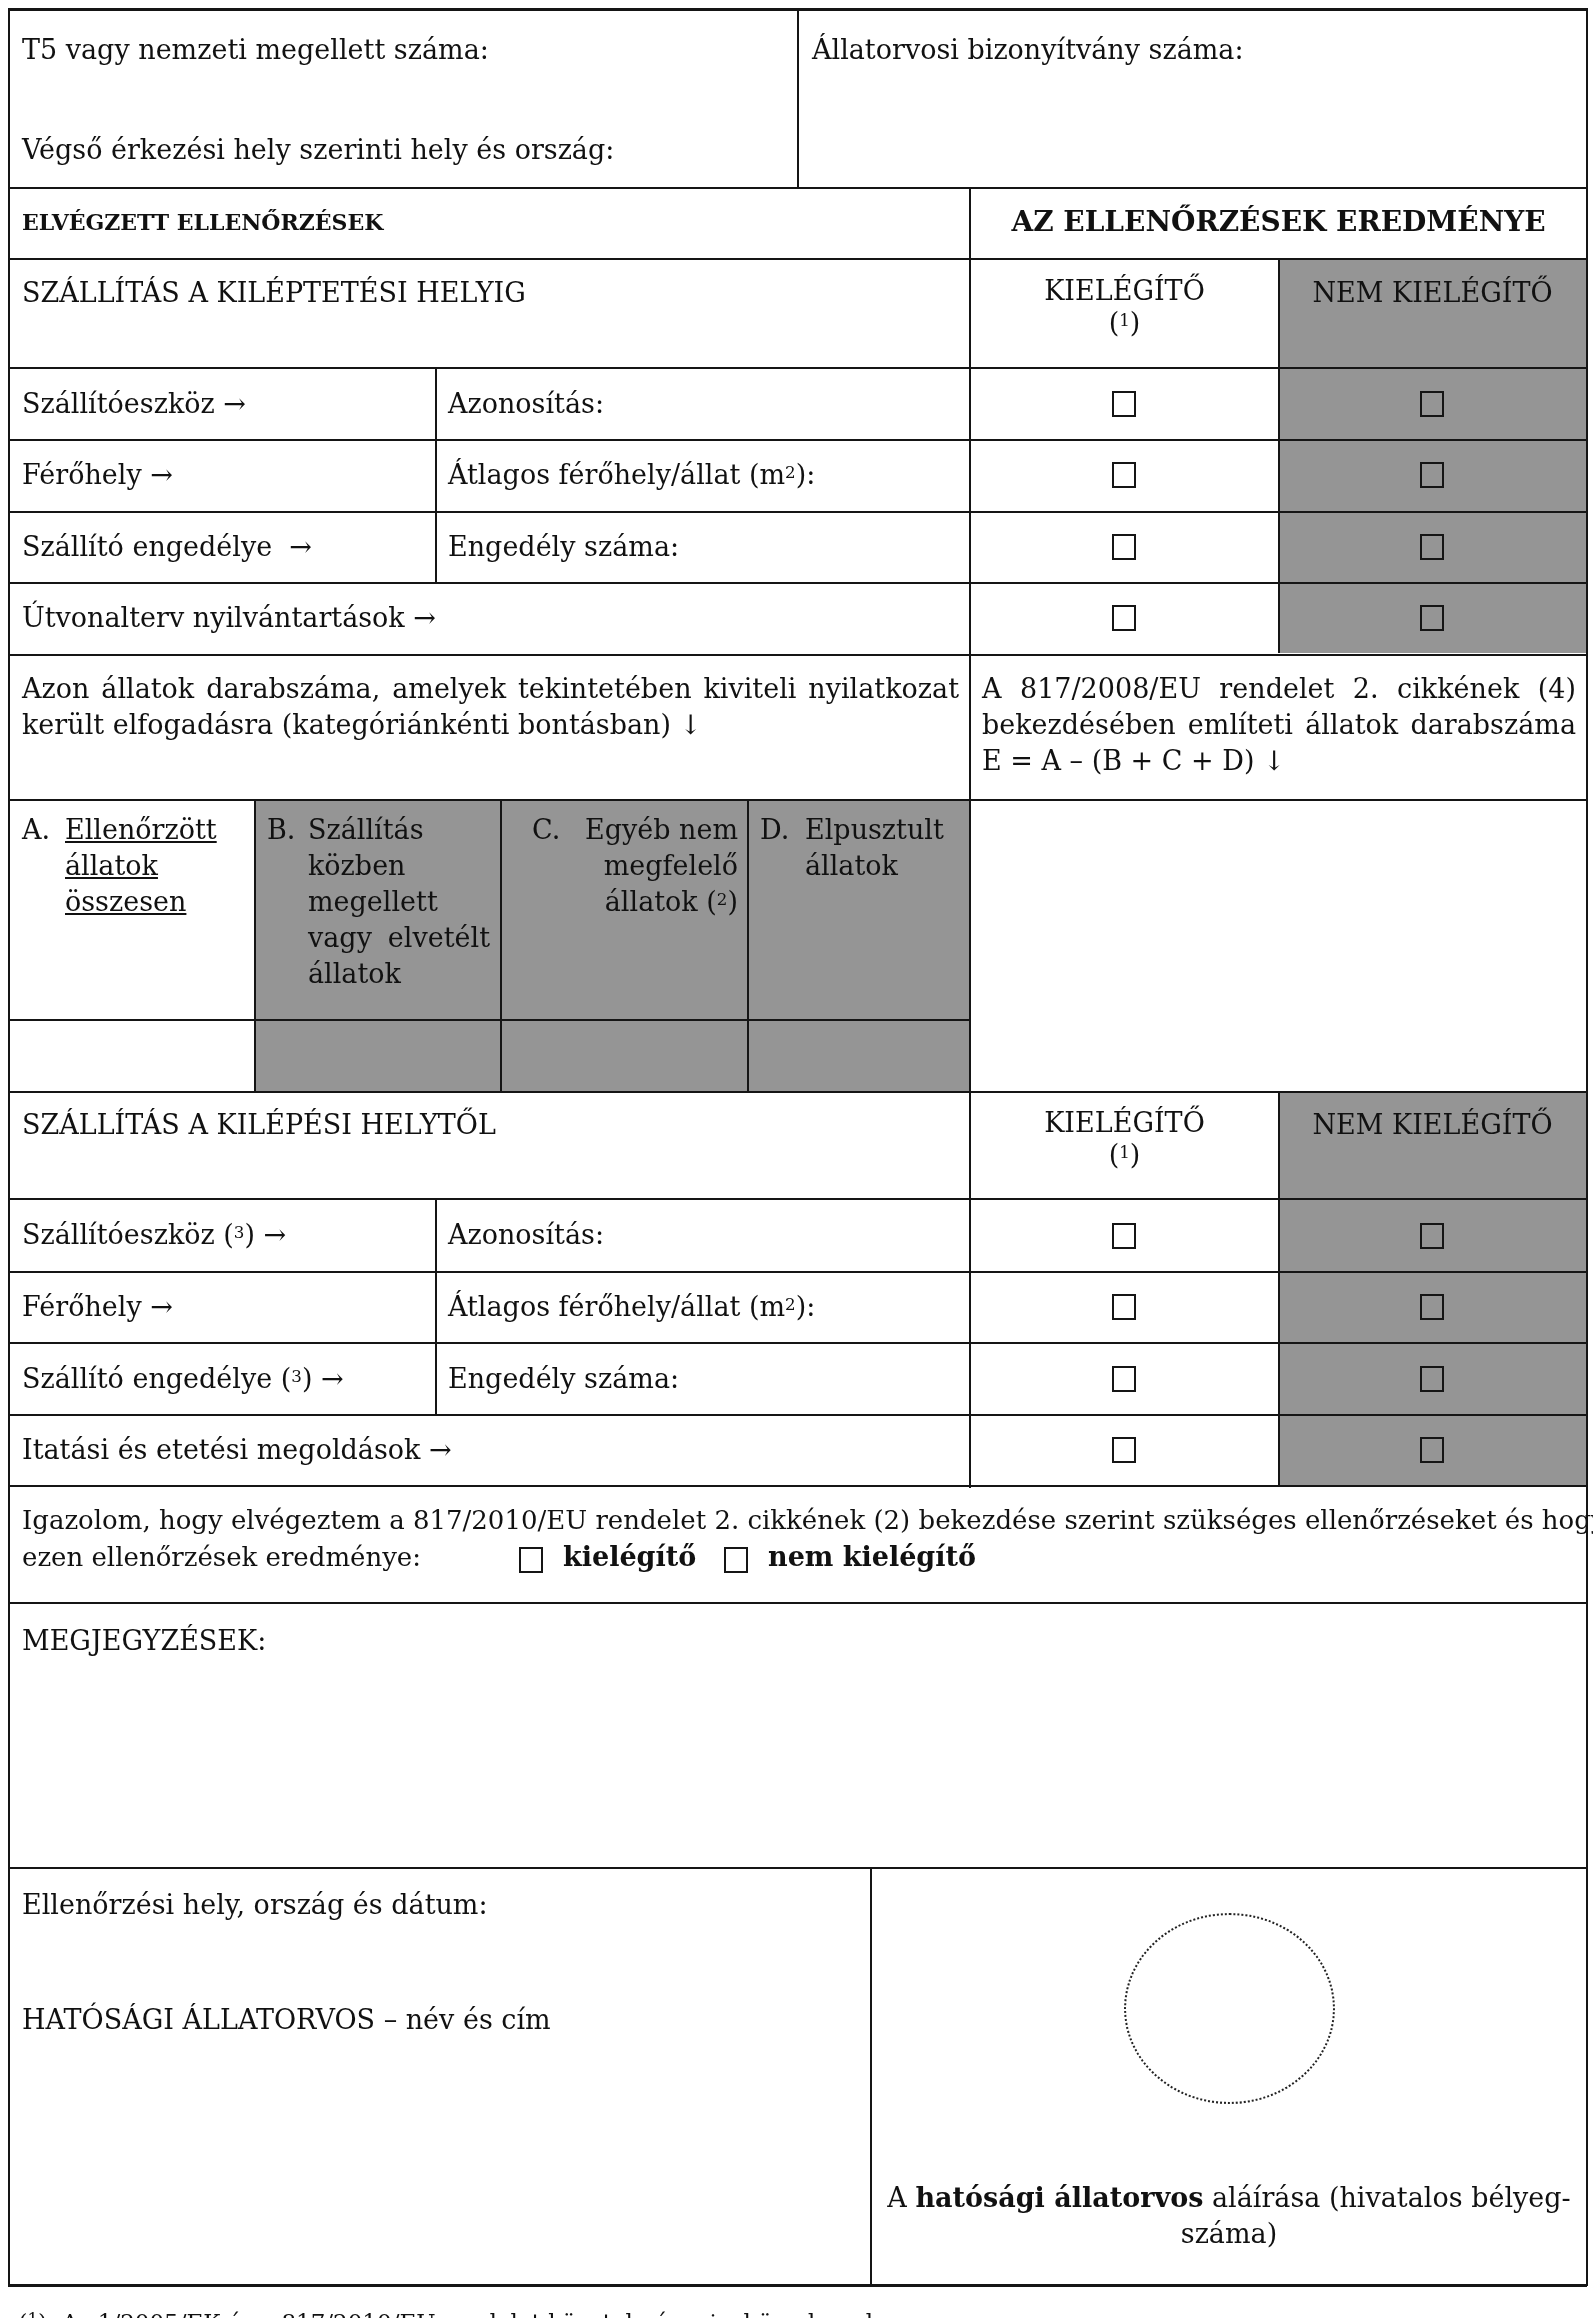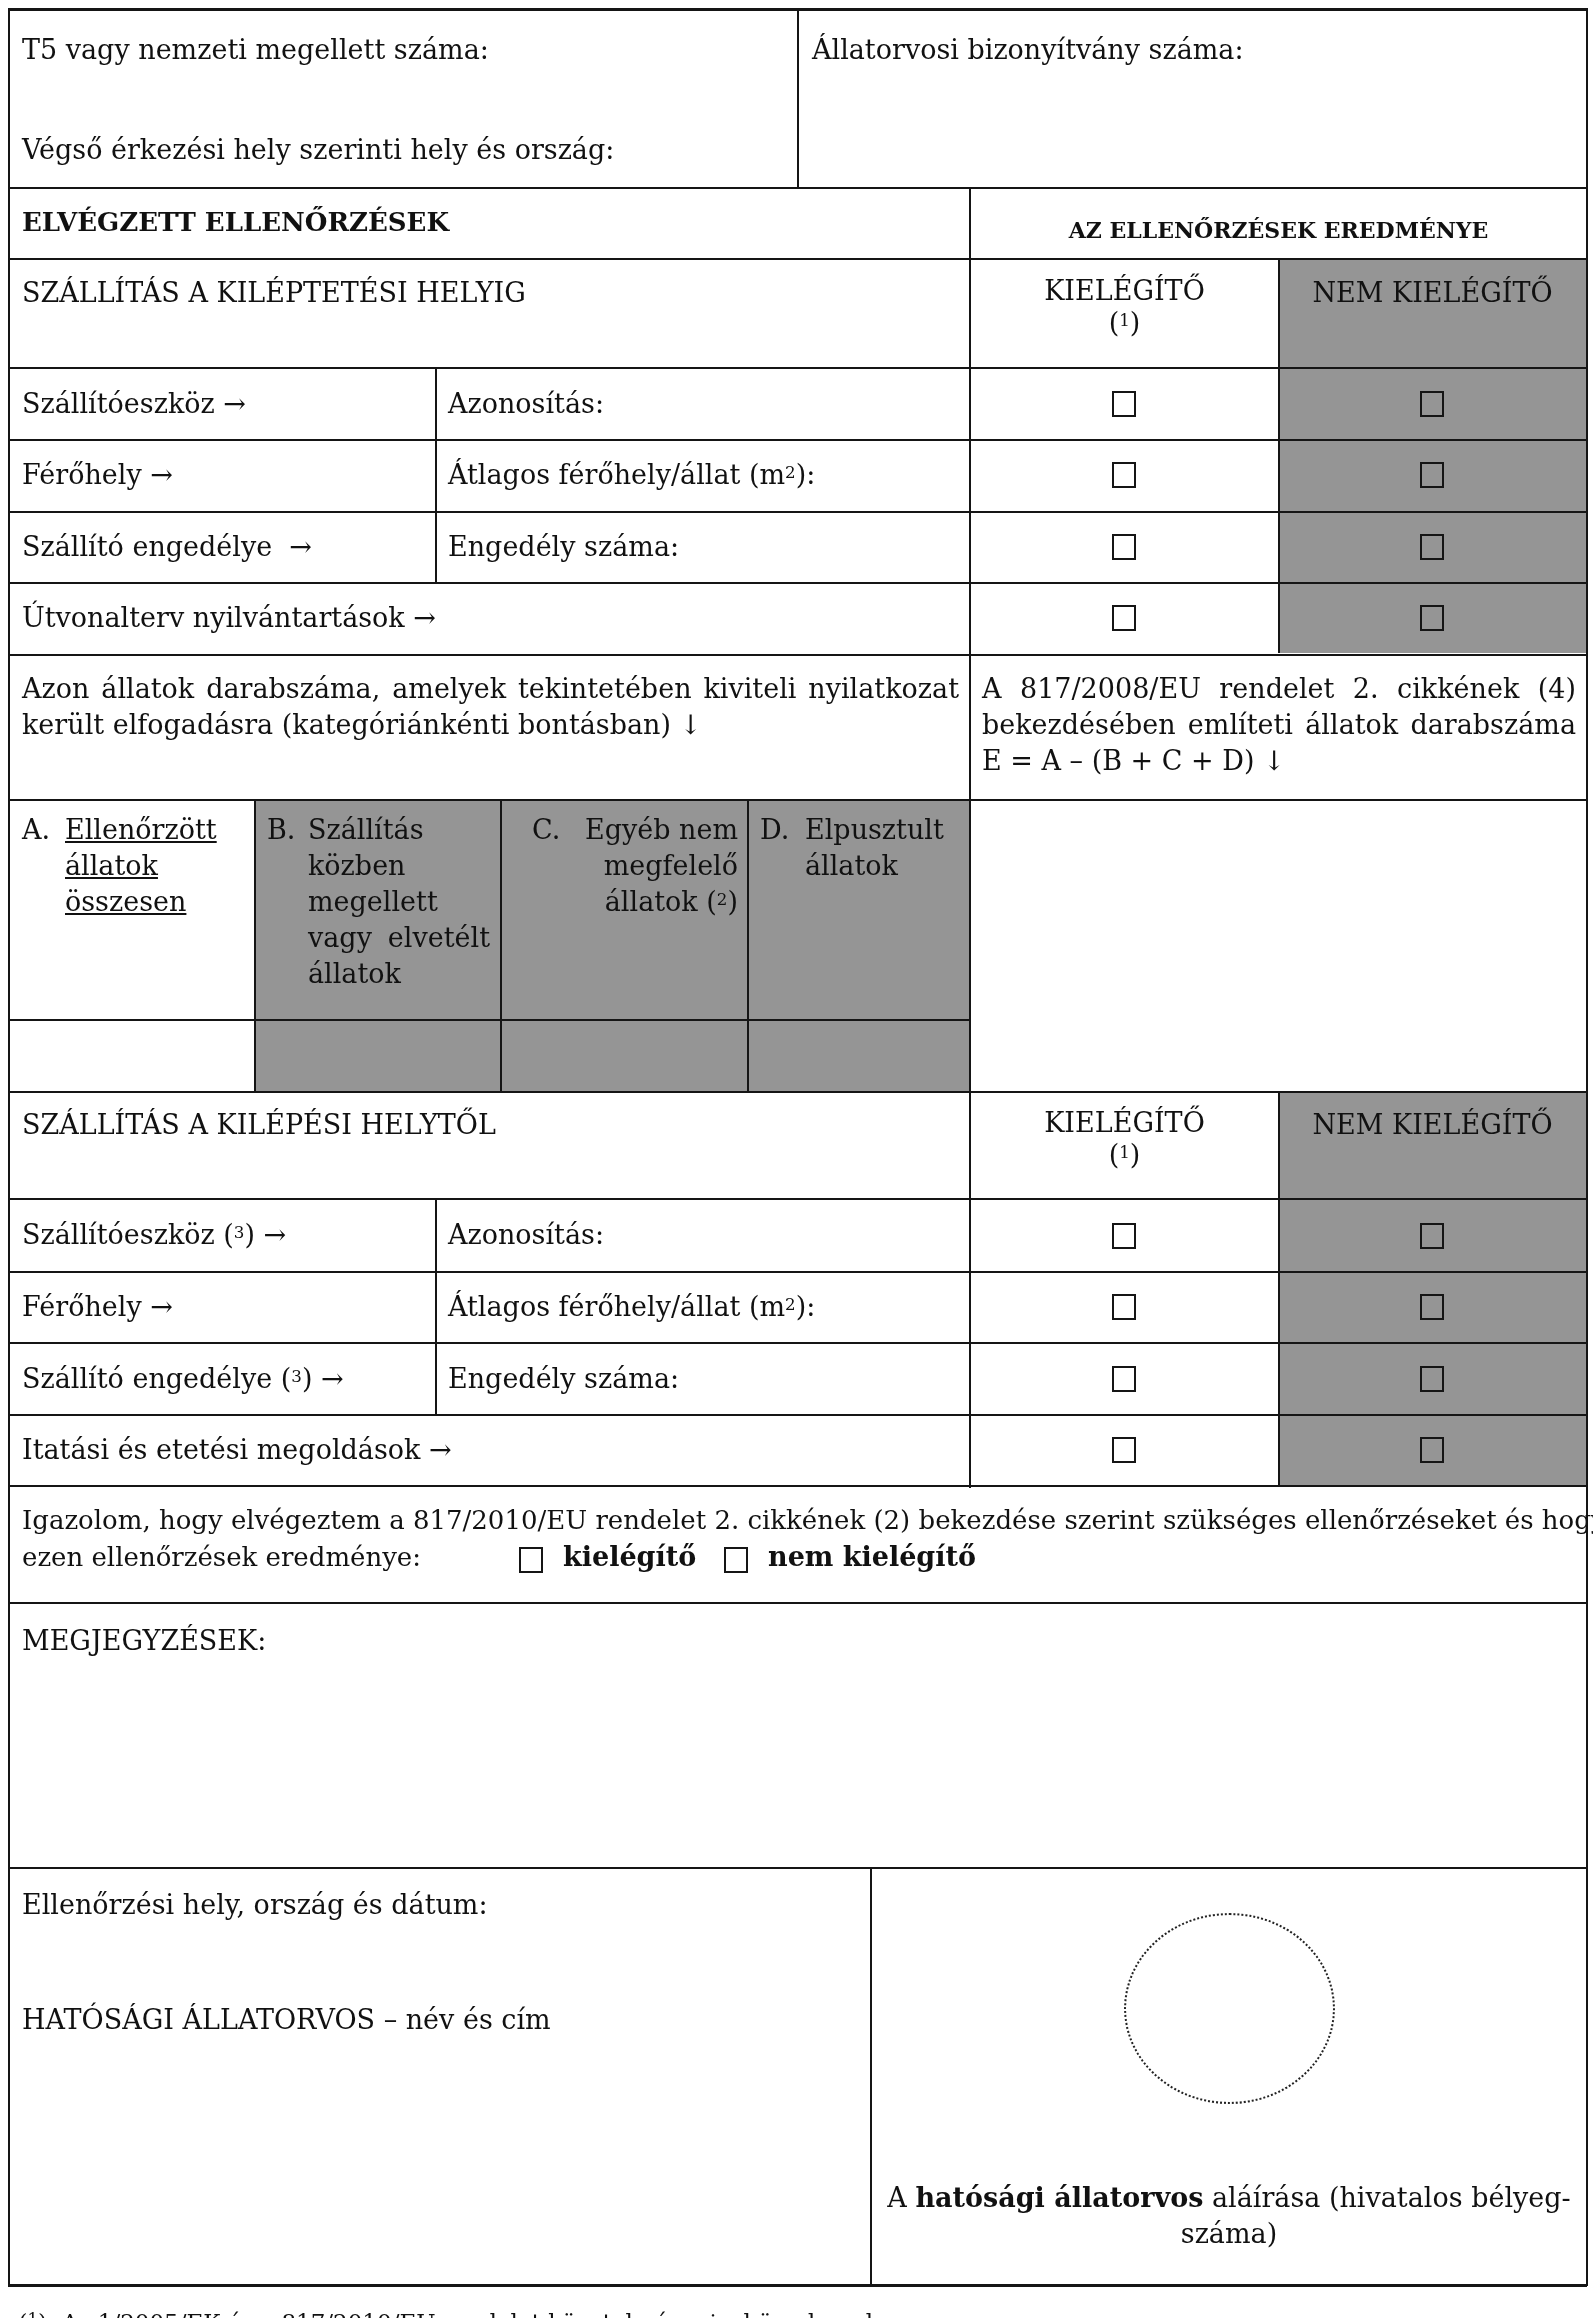--- a/index.html
+++ b/index.html
@@ -28,22 +28,22 @@
 <div class="vline" style="left:8.3px;top:8.3px;height:2278px;"></div>
 <div class="vline" style="left:1586px;top:8.3px;height:2278px;"></div>
 
 <div class="vline" style="left:797px;top:8.3px;height:181px;"></div>
 <div class="txt" style="left:22px;top:32px;">T5 vagy nemzeti megellett száma:</div>
 <div class="txt" style="left:22px;top:132px;">Végső érkezési hely szerinti hely és ország:</div>
 <div class="txt" style="left:812px;top:32px;">Állatorvosi bizonyítvány száma:</div>
 <div class="hline" style="left:8.3px;top:187px;width:1579px;"></div>
 
 <div class="vline" style="left:969px;top:188px;height:612px;"></div>
-<div class="txt bold" style="left:22px;top:204px;font-size:26px;">ELVÉGZETT ELLENŐRZÉSEK</div>
-<div class="txt bold center" style="left:971px;top:212px;width:615px;font-size:22px;">AZ ELLENŐRZÉSEK EREDMÉNYE</div>
+<div class="txt bold" style="left:22px;top:204px;font-size:22px;">ELVÉGZETT ELLENŐRZÉSEK</div>
+<div class="txt bold center" style="left:971px;top:204px;width:615px;font-size:28px;">AZ ELLENŐRZÉSEK EREDMÉNYE</div>
 <div class="hline" style="left:8.3px;top:258px;width:1579px;"></div>
 
 <div class="vline" style="left:1278px;top:259px;height:394px;"></div>
 <div class="txt" style="left:22px;top:275px;">SZÁLLÍTÁS A KILÉPTETÉSI HELYIG</div>
 <div class="txt center" style="left:971px;top:275px;width:307px;line-height:32px;">
   <span>KIELÉGÍTŐ</span><br>
   (<sup>1</sup>)
 </div>
 <div class="txt center" style="left:1279px;top:275px;width:307px;">NEM KIELÉGÍTŐ</div>
 <div class="hline" style="left:8.3px;top:367px;width:1579px;"></div>

